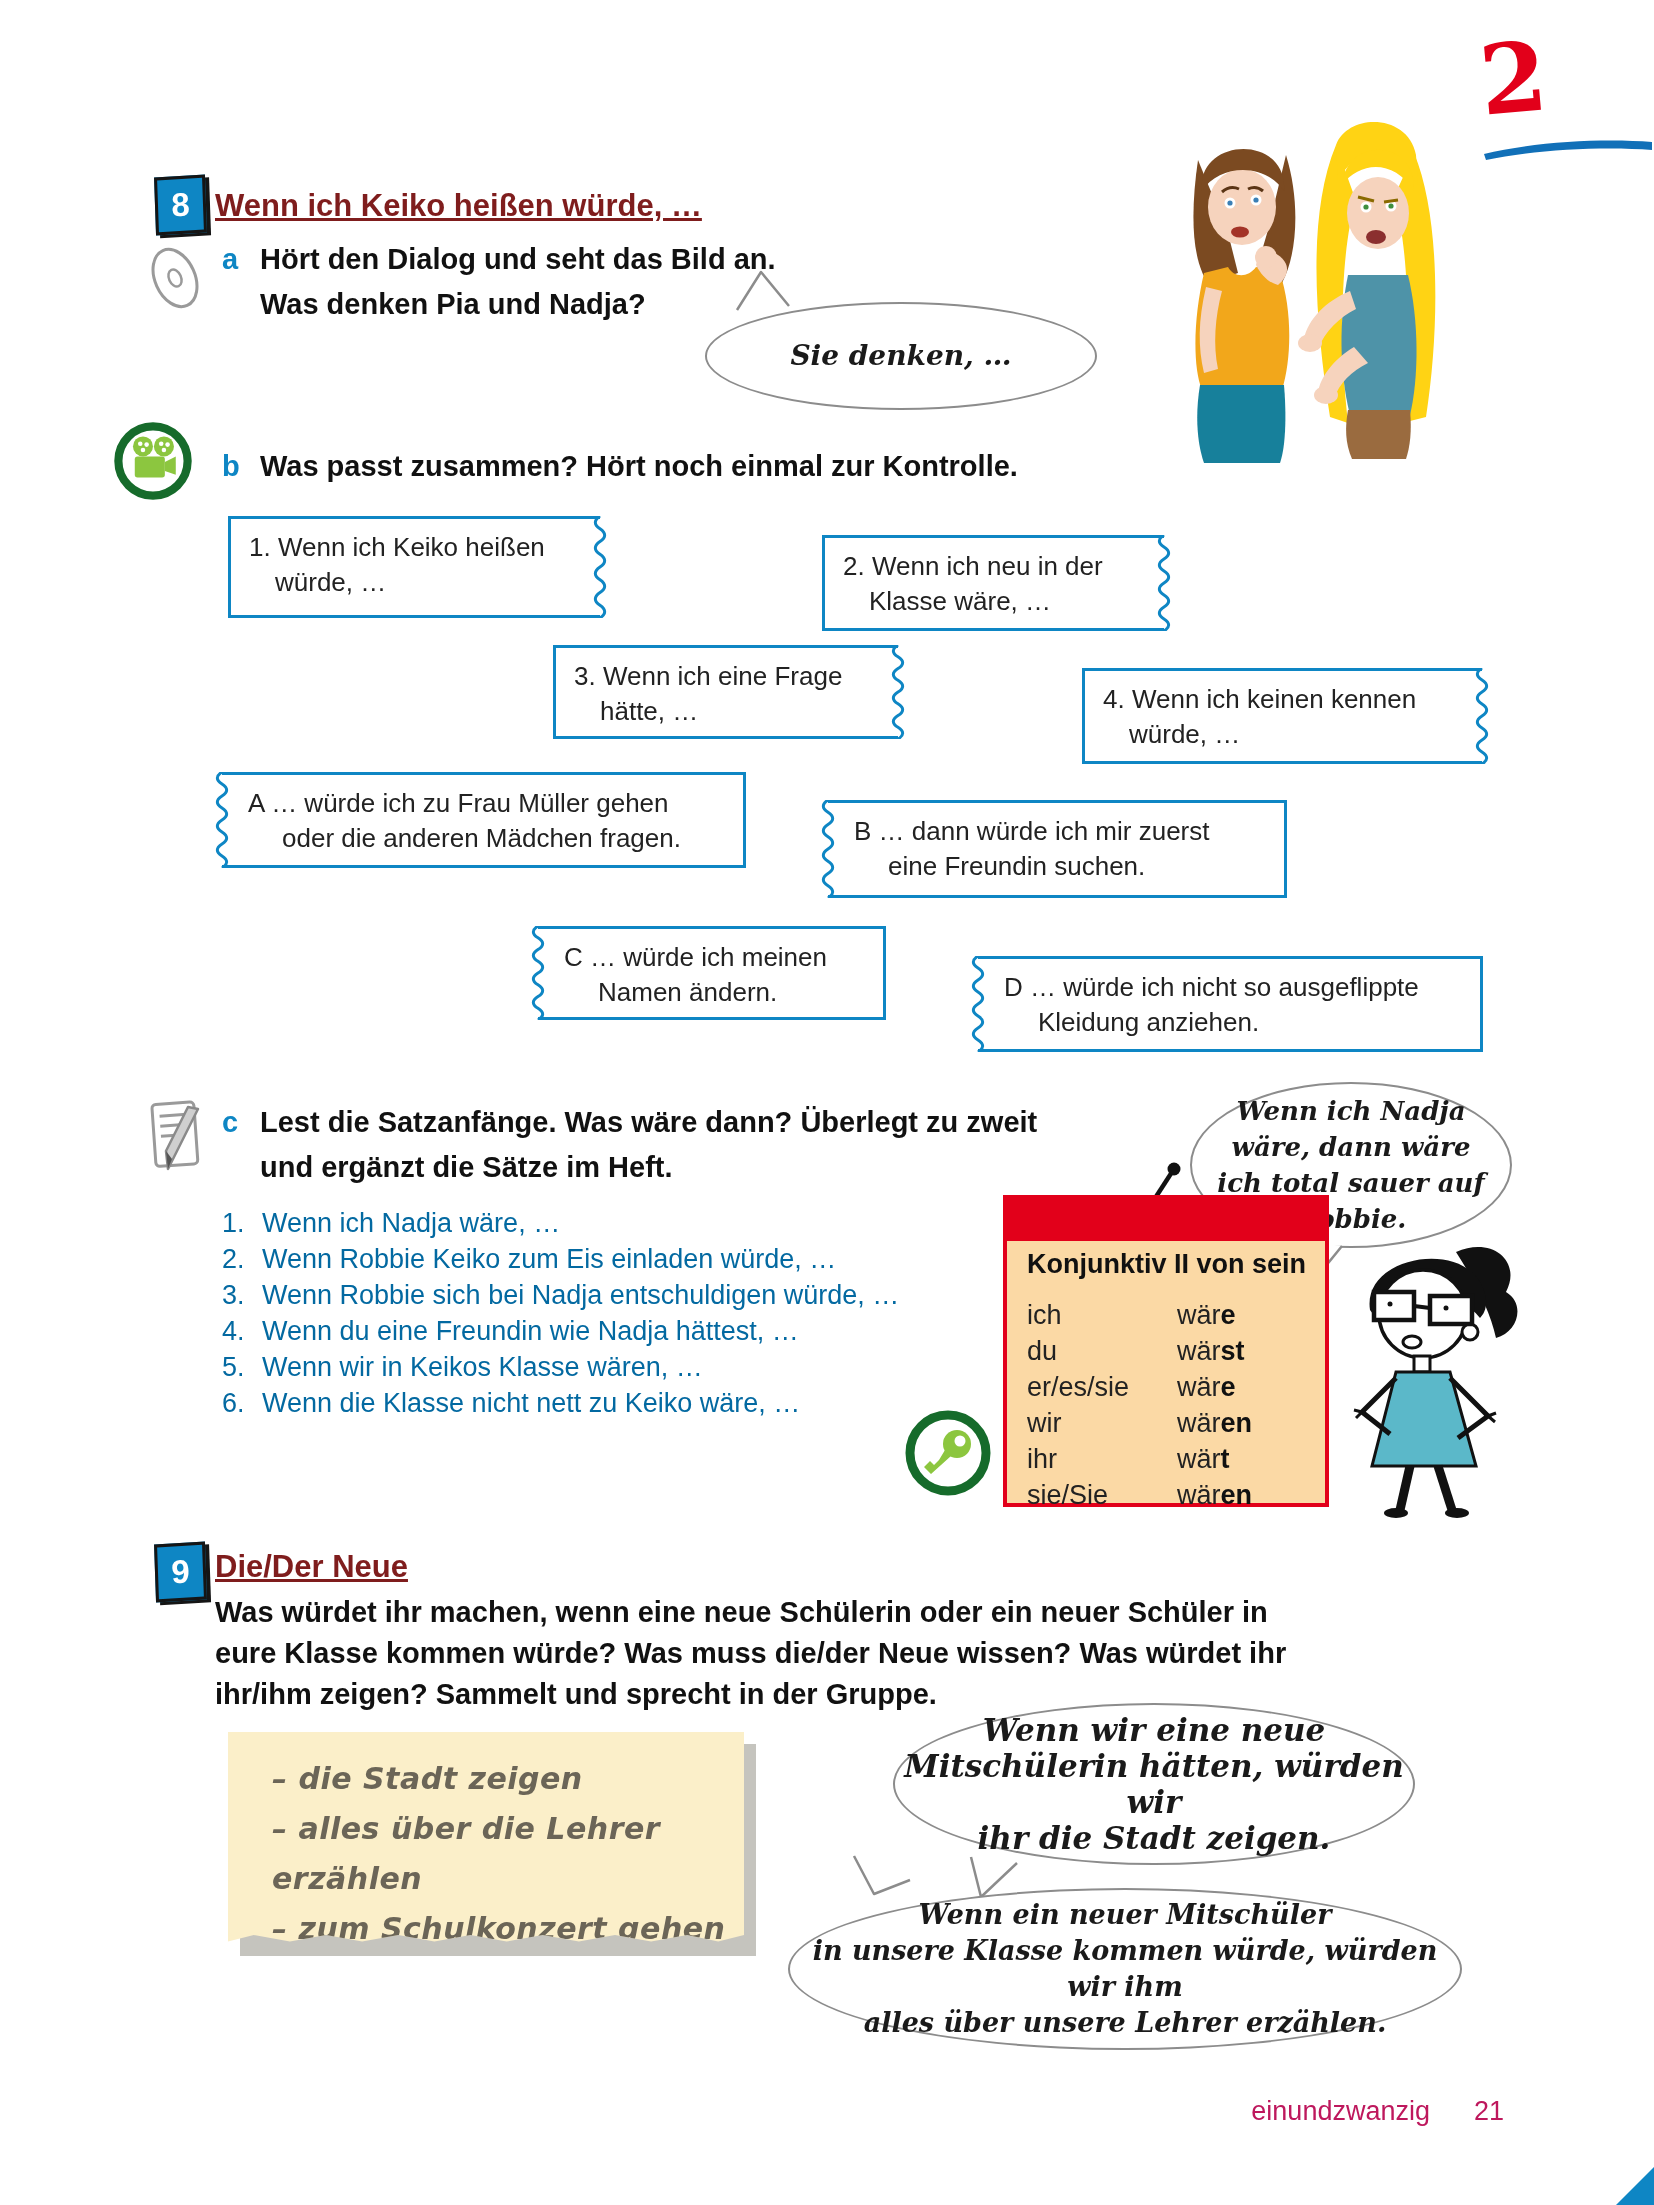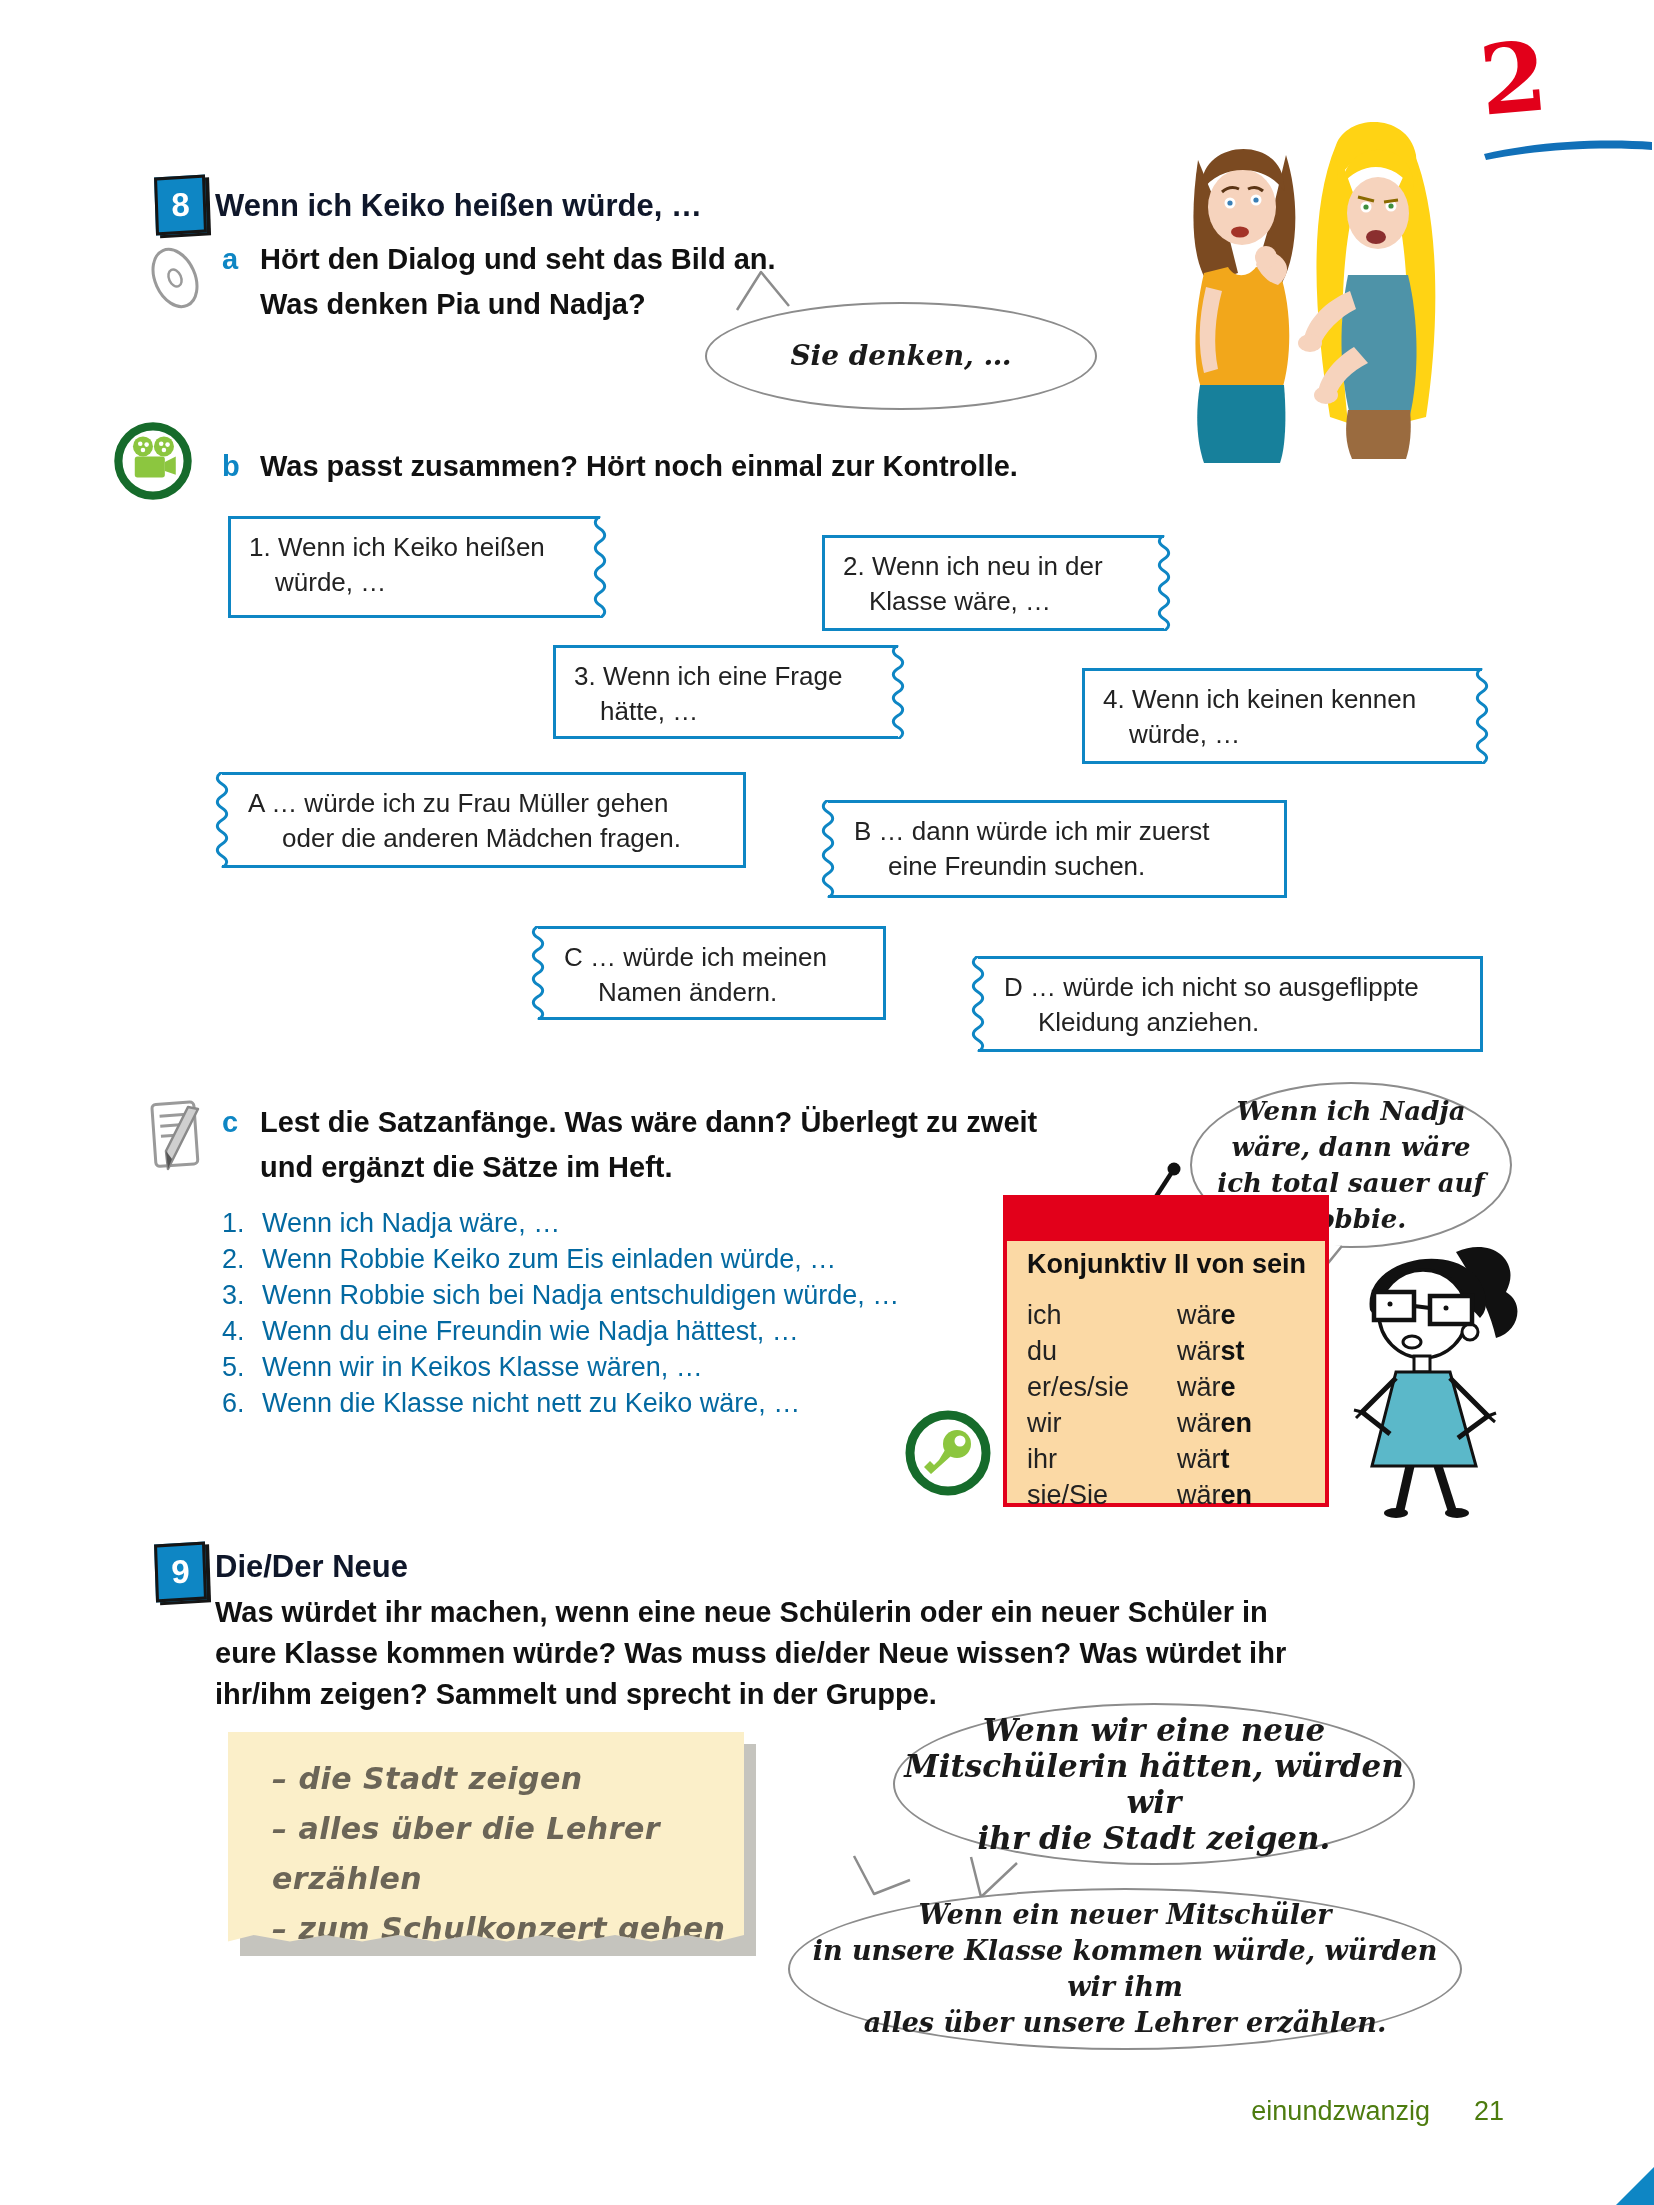--- a/index.html
+++ b/index.html
@@ -8,21 +8,21 @@
   .abs{position:absolute;}
 
   
   .chapter-num{font-size:96px;font-weight:bold;color:#e2001a;transform:rotate(-5deg);
                font-family:"DejaVu Serif",serif;}
 
   
   .badge{width:45px;height:52px;background:#0e86c4;border:3px solid #151515;color:#fff;
          font-size:33px;font-weight:bold;display:flex;align-items:center;justify-content:center;
          transform:rotate(-2deg) skewY(-1.5deg);box-shadow:4px 3px 0 #151515;}
-  .sec-title{font-size:31px;font-weight:bold;color:#0f172a;}
+  .sec-title{font-size:31px;font-weight:bold;color:#7f1d1d;text-decoration:underline;}
   .task-label{font-size:29px;font-weight:bold;color:#0e86c4;}
   .instr{font-size:29px;font-weight:bold;color:#111;line-height:45px;}
 
   
   .mbox{position:absolute;background:#fff;border:3px solid #0e86c4;font-size:26px;
         line-height:35px;color:#222;padding:11px 14px 9px 18px;box-sizing:border-box;}
   .mbox.wr{border-right:none;}
   .mbox.wl{border-left:none;padding-left:26px;}
   .mbox .l2{padding-left:26px;}
   .mbox.wl .l2{padding-left:34px;}
@@ -53,21 +53,21 @@
 
   
   .note{position:absolute;background:#fbefc9;
         clip-path:polygon(0 0,100% 0,100% 94%,95% 97%,89% 94%,82% 97%,75% 94%,68% 97%,
                           61% 94%,54% 97%,47% 94%,40% 97%,33% 94%,26% 97%,19% 94%,12% 97%,5% 94%,0 97%);
   }
   .note-shadow{position:absolute;background:rgba(90,85,70,.35);}
   .note-line{font-style:italic;color:#6b6557;font-size:30px;line-height:50px;letter-spacing:.5px;
              font-weight:bold;font-family:"DejaVu Sans",sans-serif;}
 
-  .footer{font-size:27px;color:#4d7c0f;display:flex;gap:44px;margin-left:28px;}
+  .footer{font-size:27px;color:#be185d;display:flex;gap:44px;margin-left:28px;}
   .corner{position:absolute;right:0;bottom:0;width:0;height:0;border-style:solid;
           border-width:0 0 38px 38px;border-color:transparent transparent #0e86c4 transparent;}
 </style>
 </head>
 <body>
 
 <div id="page">
 
   <div class="abs chapter-num" style="left:1480px;top:22px;">2</div>
   <svg class="abs" style="left:1482px;top:134px;" width="172" height="28" viewBox="0 0 172 28">

